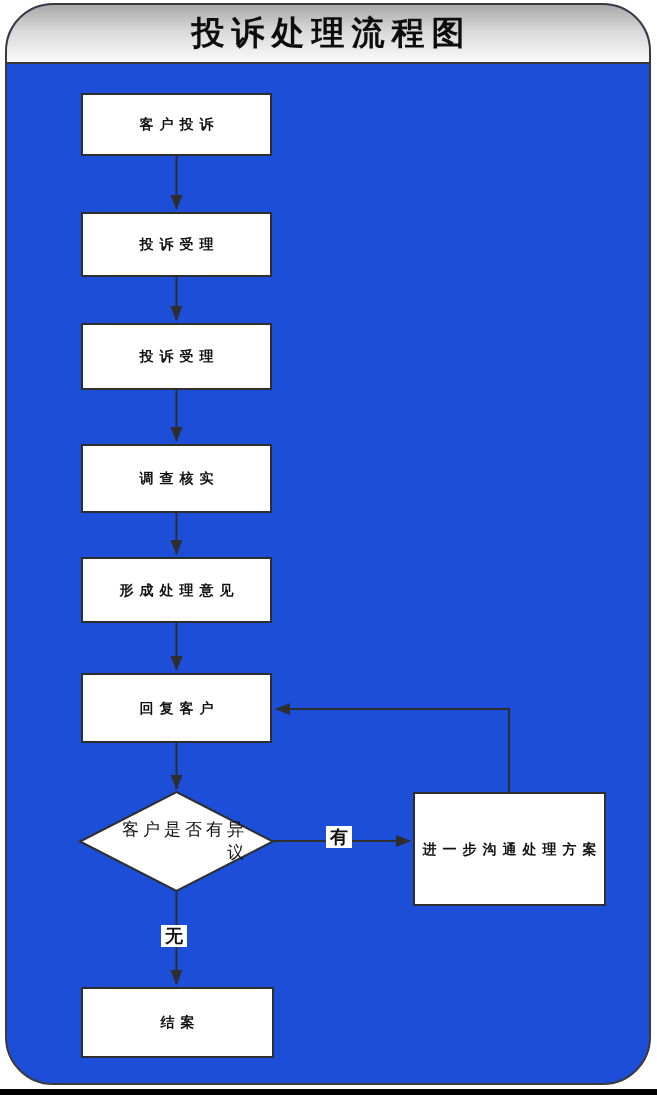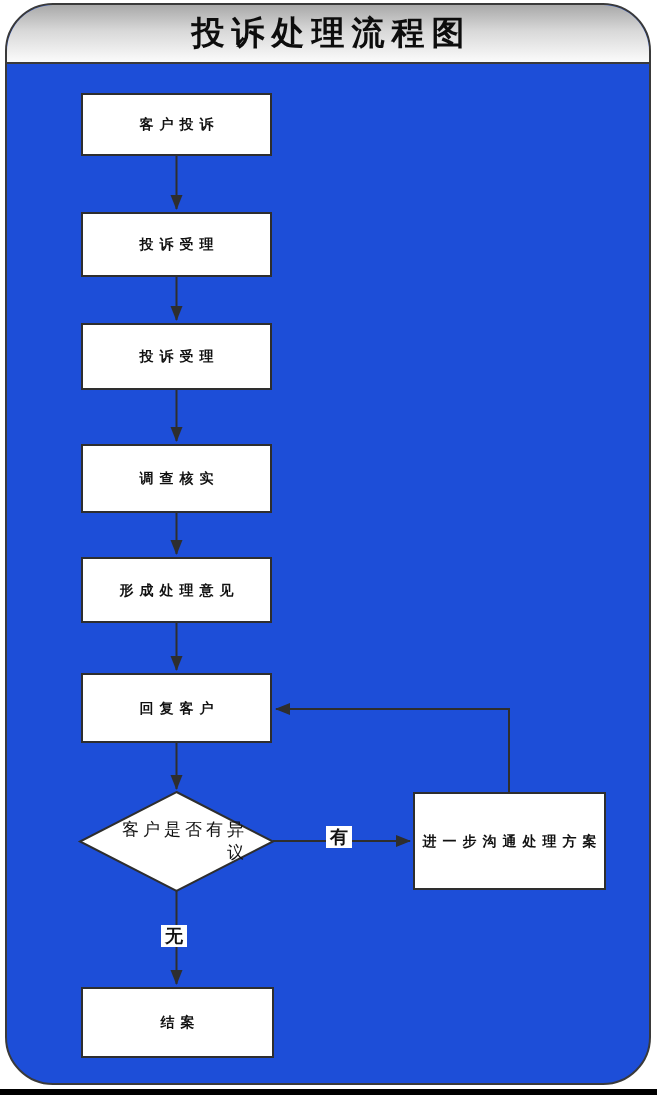--- a/index.html
+++ b/index.html
@@ -120,21 +120,21 @@
   <div class="node" style="left:81px; top:557px; width:191px; height:66px;">
     <span>形成处理意见</span>
   </div>
 
   <div class="node" style="left:81px; top:673px; width:191px; height:70px;">
     <span>回复客户</span>
   </div>
 
   <div class="diamond-label">客户是否有异议</div>
 
-  <div class="node" style="left:413px; top:792px; width:193px; height:98px;">
+  <div class="node" style="left:413px; top:792px; width:193px; height:114px;">
     <span>进一步沟通处理方案</span>
   </div>
 
   <div class="node" style="left:81px; top:987px; width:193px; height:71px;">
     <span>结案</span>
   </div>
 
   <div class="edge-label yes">有</div>
   <div class="edge-label no">无</div>
 

